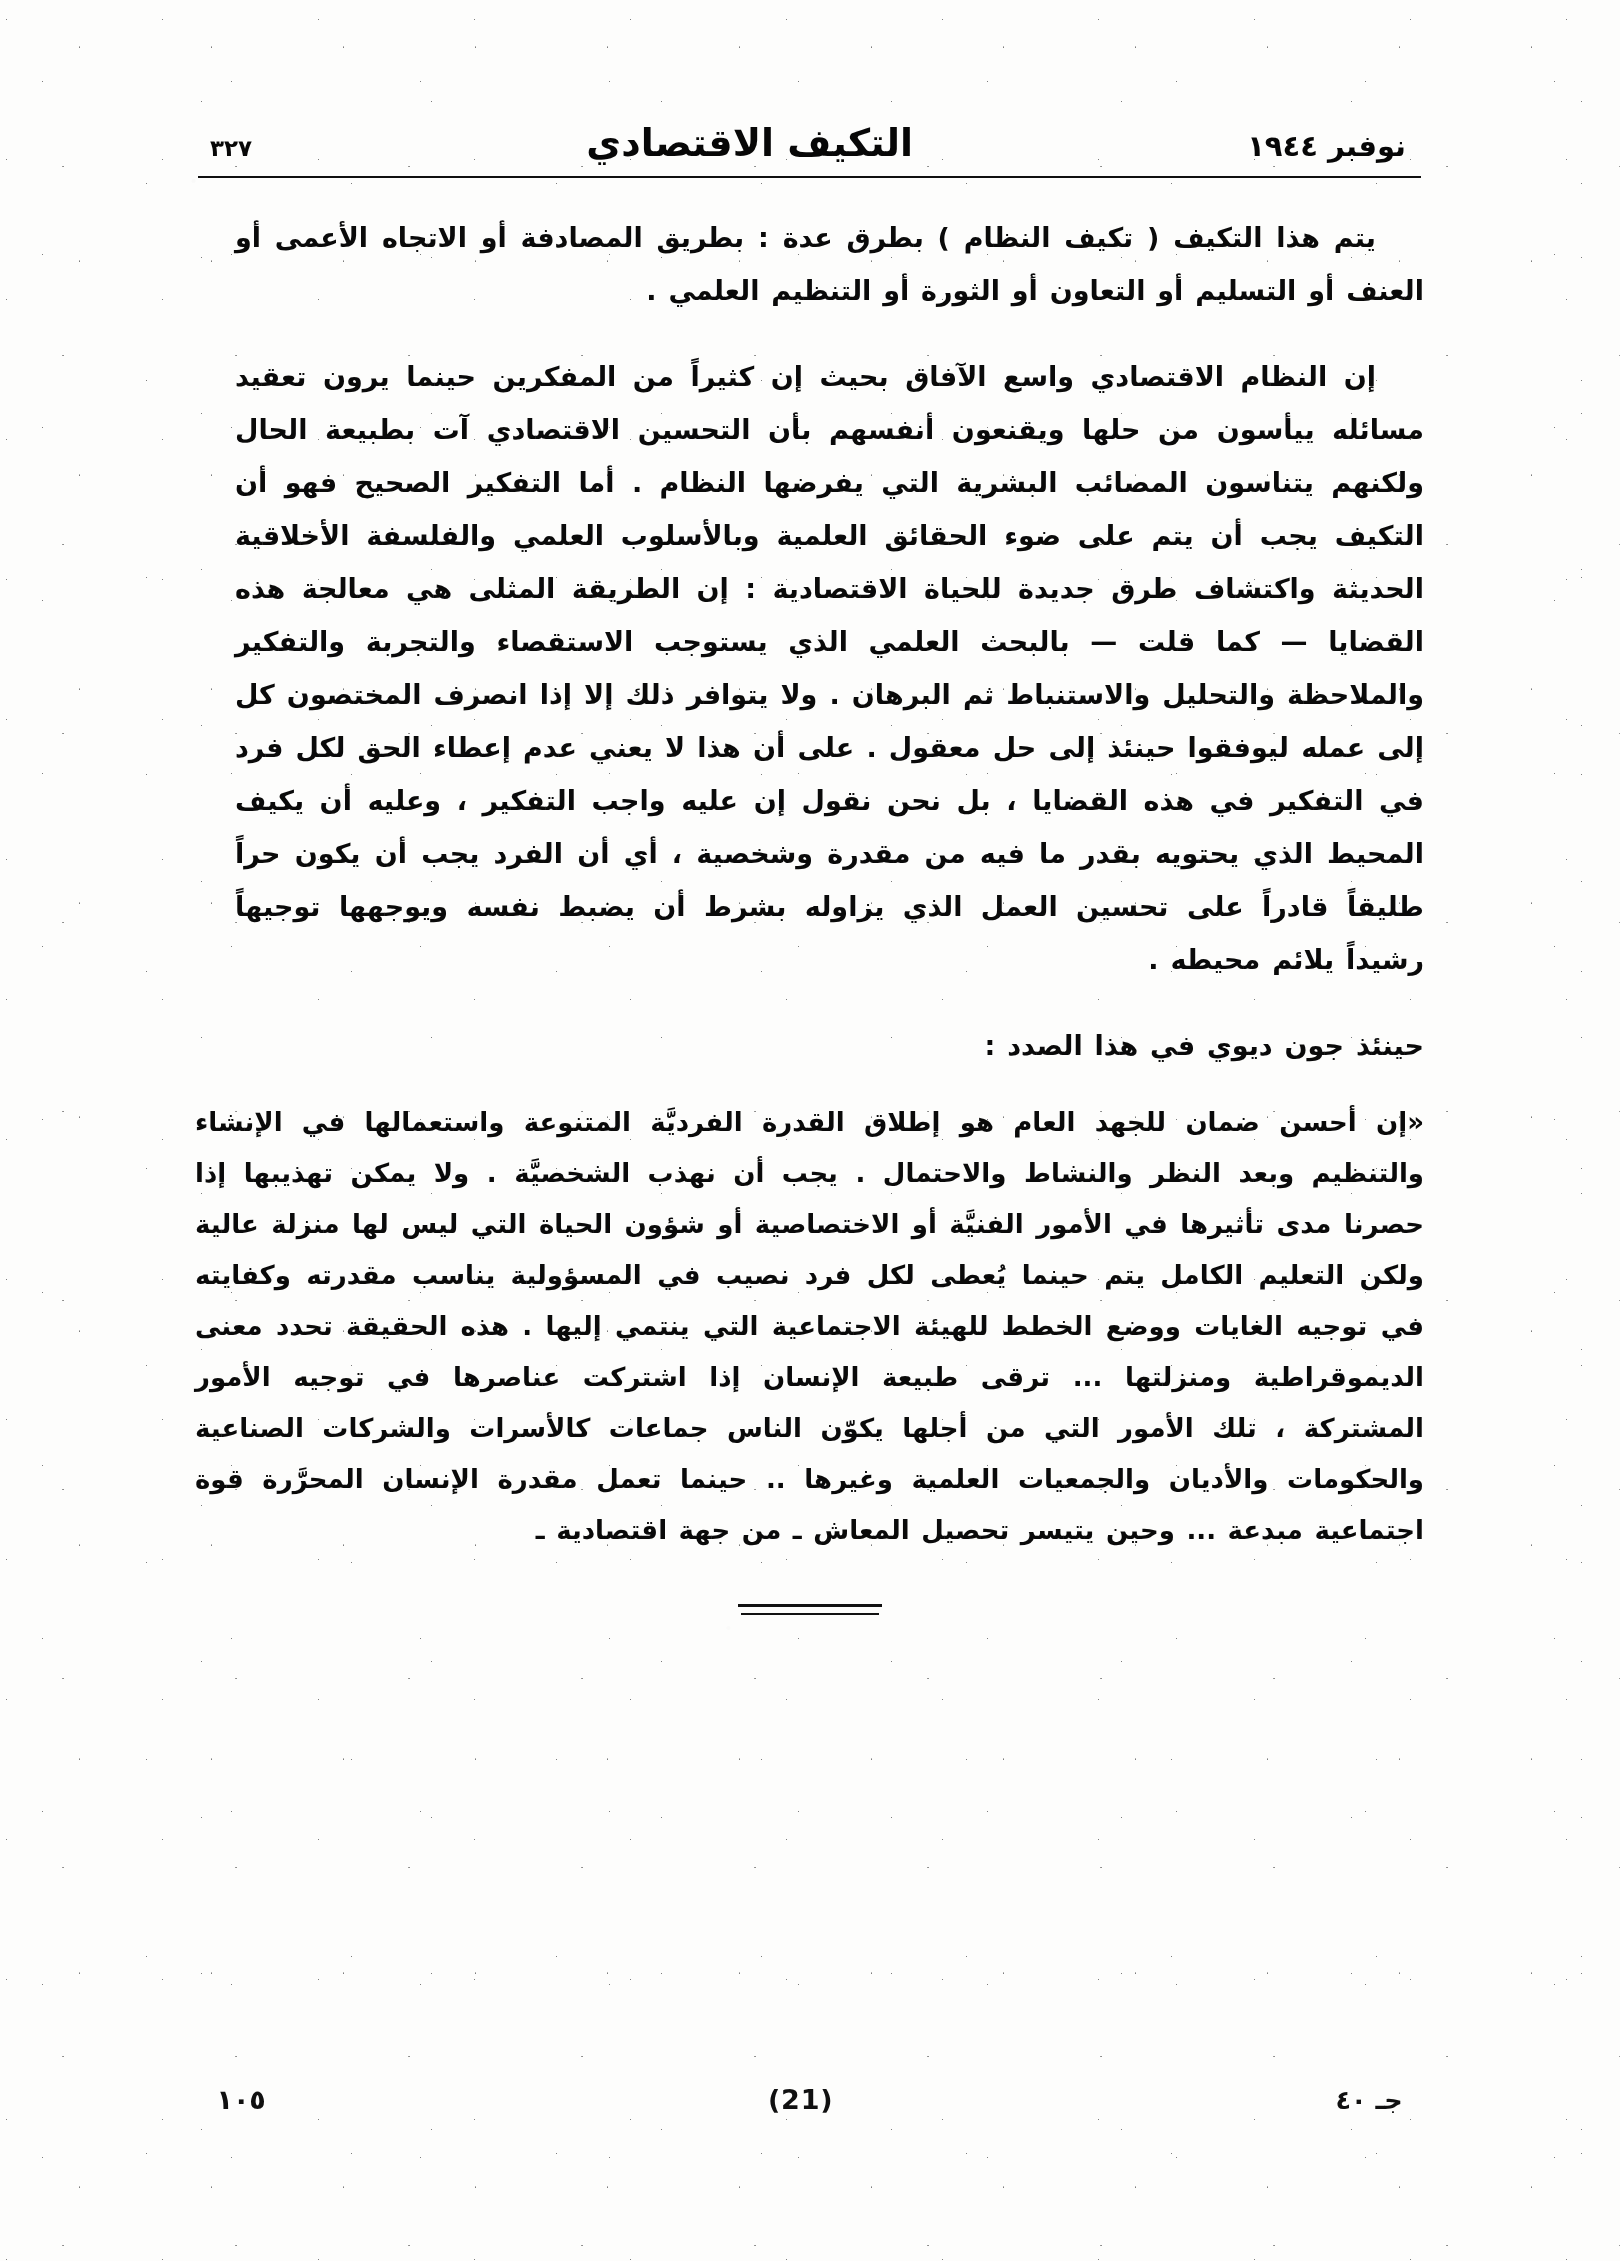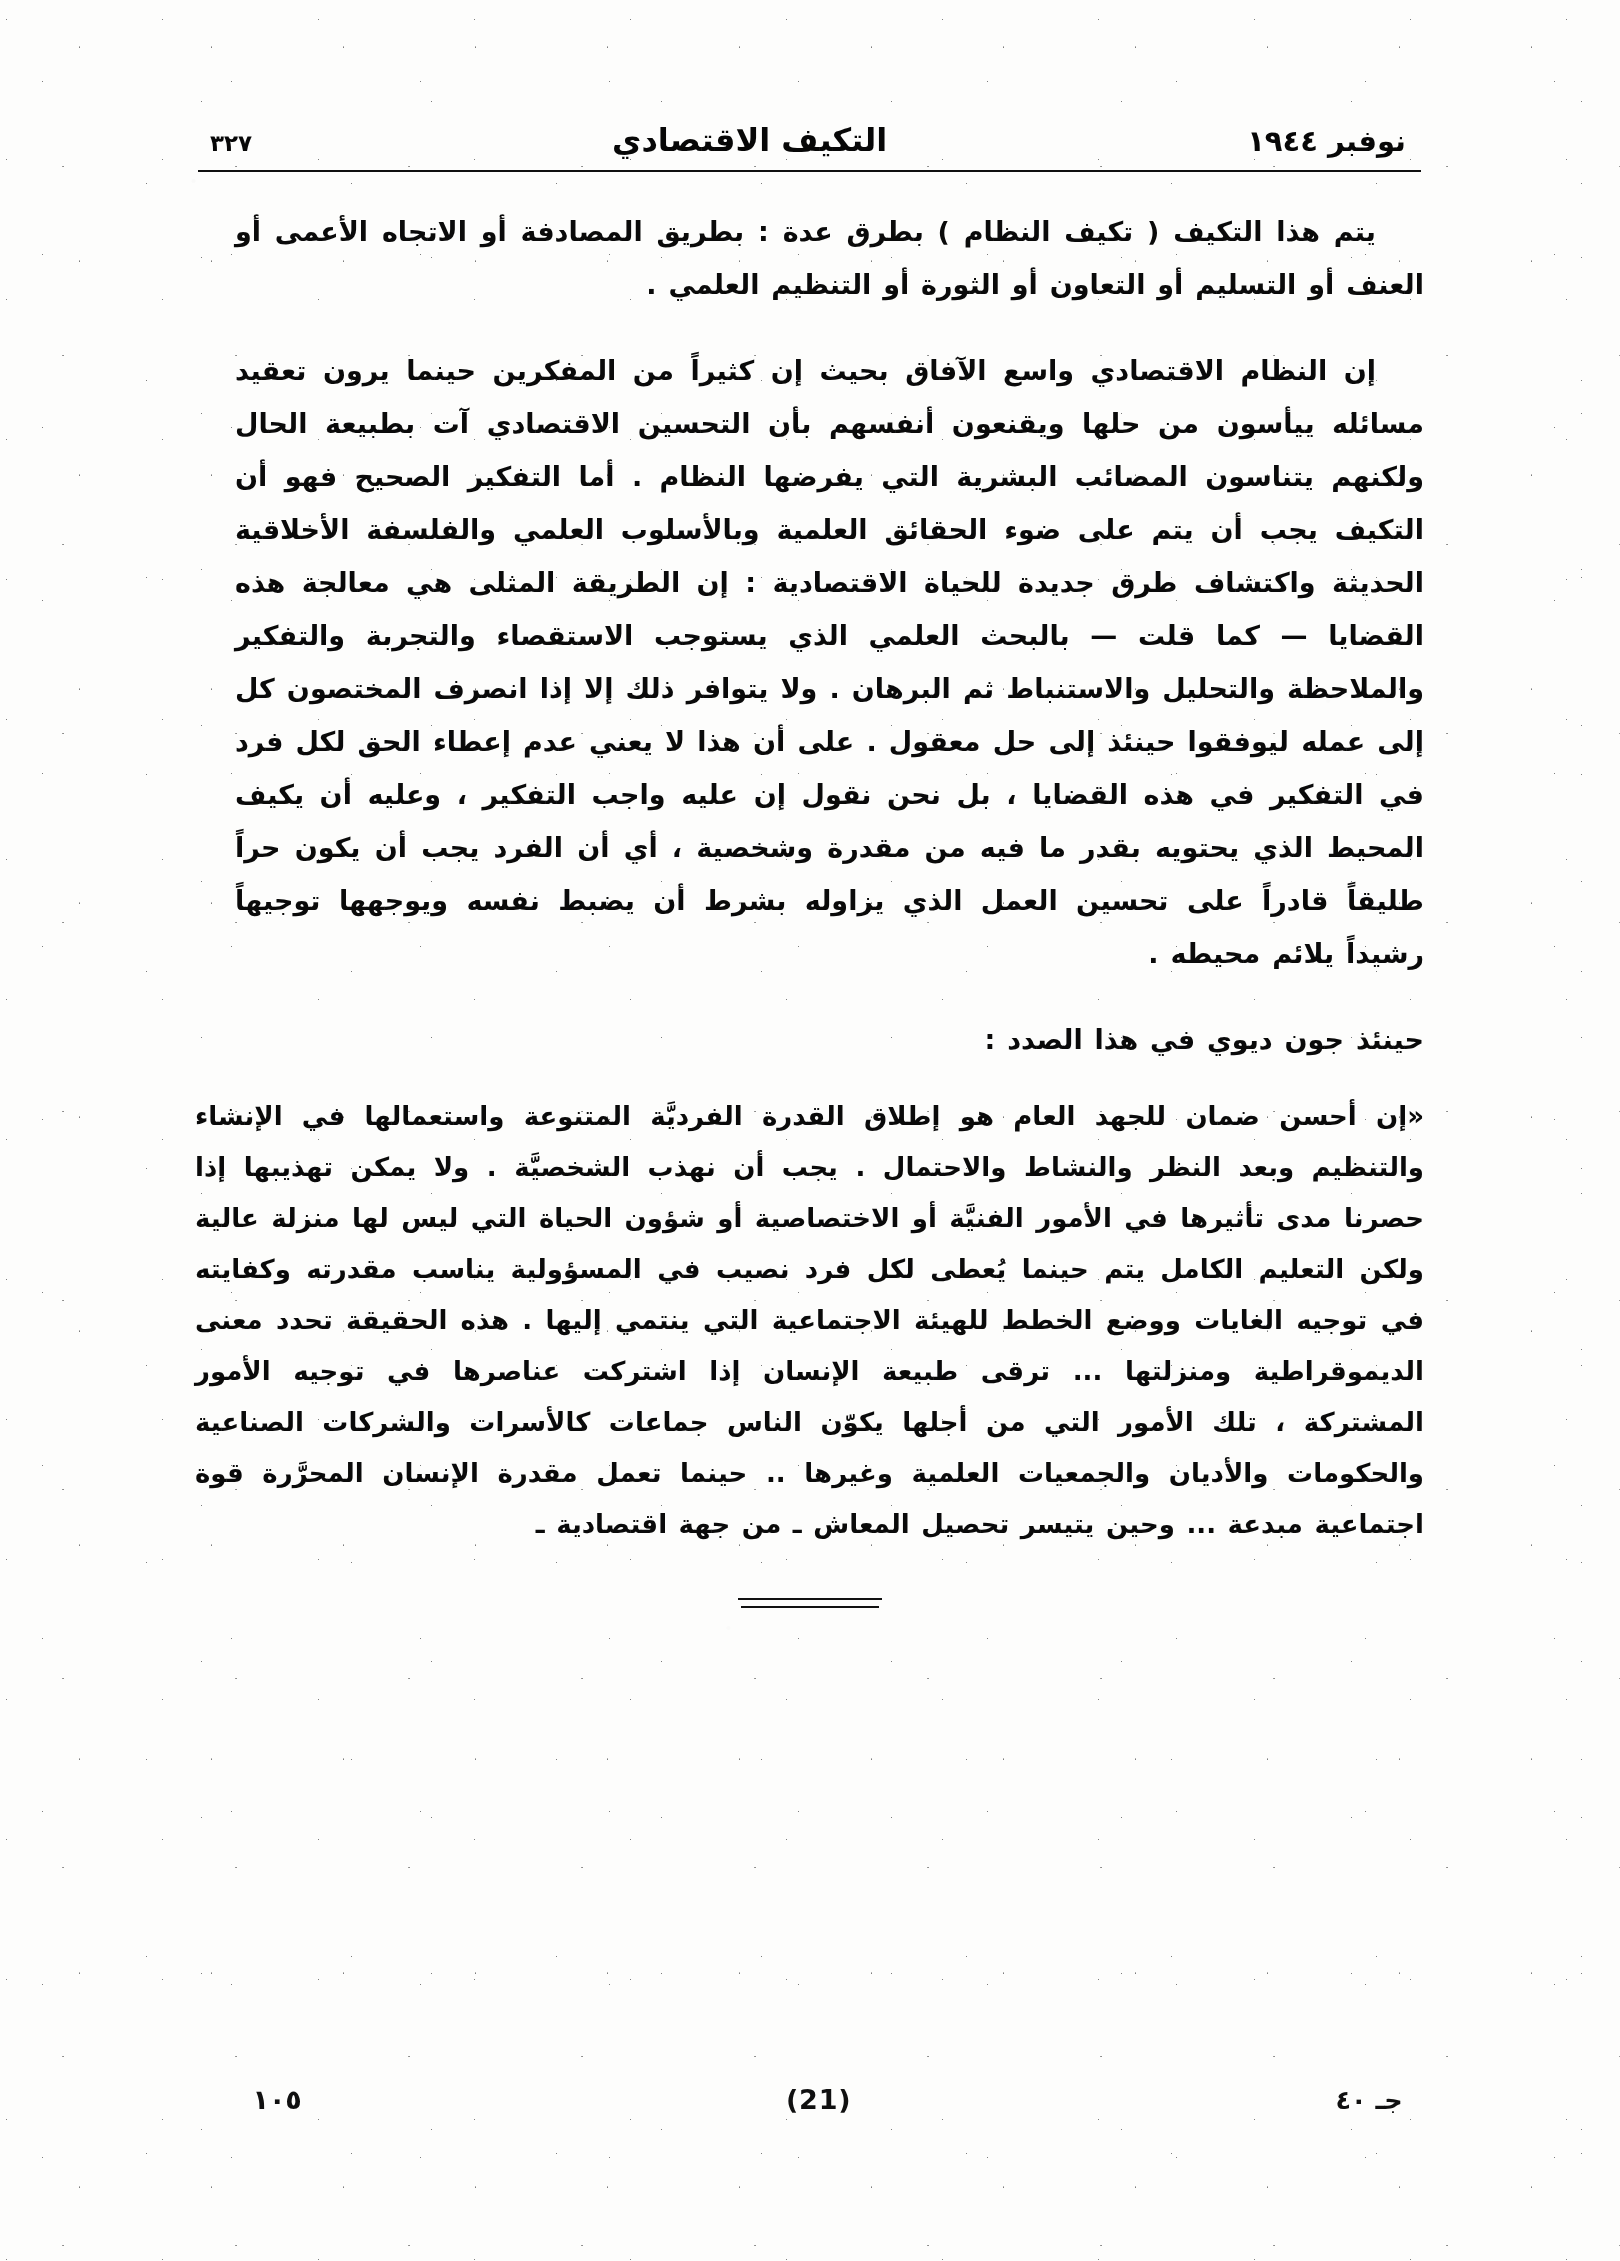--- a/index.html
+++ b/index.html
@@ -65,21 +65,21 @@
     font-family: "DejaVu Sans", sans-serif;
     font-weight: 700;
     font-size: 29px;
     letter-spacing: 0px;
     line-height: 1.1;
     color: #070707;
     white-space: nowrap;
   }
 
   .hdr-date { font-size: 29px; }
-  .hdr-title { font-size: 32px; }
+  .hdr-title { font-size: 38px; }
   .hdr-folio { font-size: 23px; letter-spacing: 1.6px; }
 
   .rule {
     height: 0;
     border-top: 2.5px solid #101010;
     margin: 11.5px 3.3px 33px 3.3px;
   }
 
   
   .body-col {
@@ -148,21 +148,20 @@
     direction: rtl;
     padding: 0 21.4px;
   }
 
   .ftr-text {
     font-family: "DejaVu Sans", sans-serif;
     font-weight: 700;
     font-size: 27px;
     color: #101010;
     white-space: nowrap;
-    margin-left: 36px;
   }
   .ftr-center { font-size: 27px; letter-spacing: 0.8px; }
   .ftr-volume { font-size: 25.5px; }
 </style>
 </head>
 <body>
 
 <div class="page">
 
   <div class="content">

